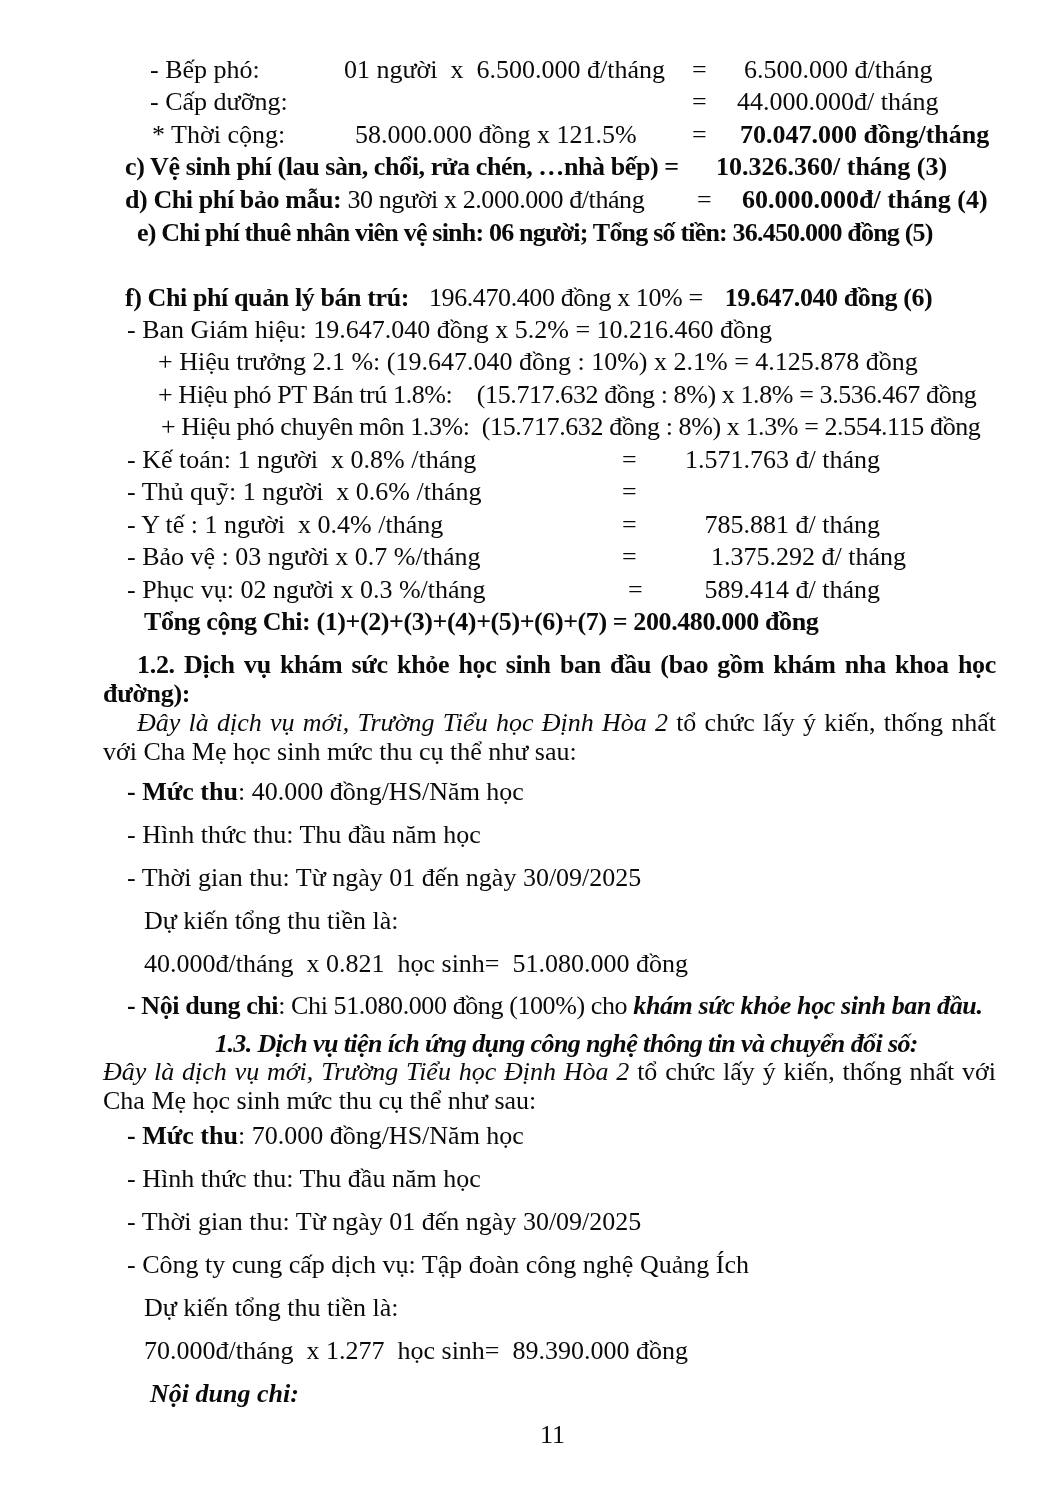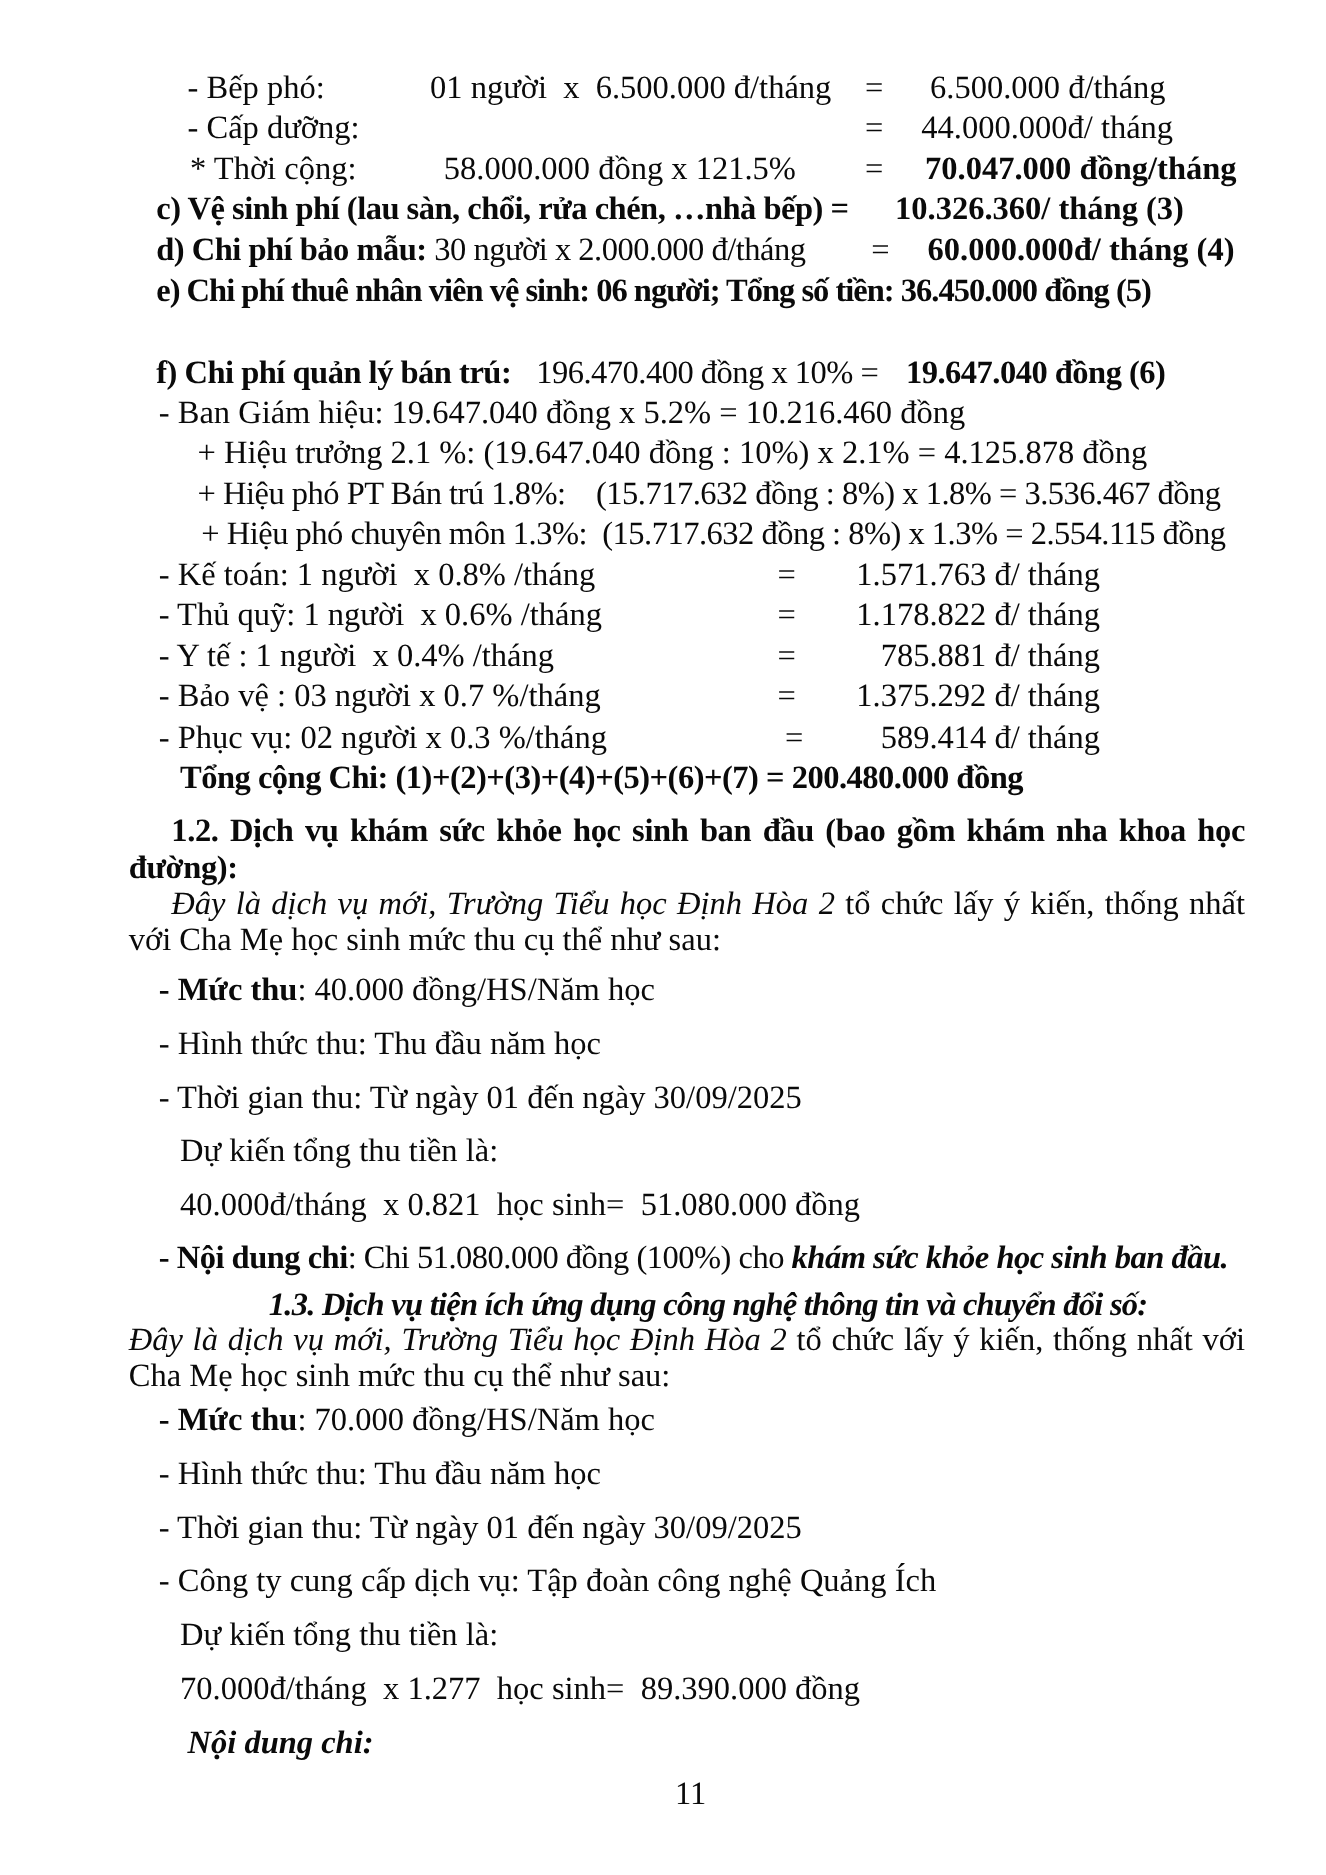--- a/index.html
+++ b/index.html
@@ -11,21 +11,21 @@
     font-family:"Liberation Serif","DejaVu Serif",serif;
     font-size:26px;
     color:#0a0a0a;
     overflow:hidden;
   }
   .ln{position:absolute;left:0;width:1061px;height:34px;line-height:33px;}
   .c{position:absolute;top:0;white-space:pre;}
   .b{font-weight:bold;}
   .i{font-style:italic;}
   .tight{letter-spacing:-0.4px;}
-  .vtight{letter-spacing:-0.8px;}
+  .vtight{letter-spacing:-0.8px;margin-left:12px;}
   .rt{text-align:right;}
   .para{position:absolute;left:103px;width:893px;text-align:justify;line-height:28.5px;}
   .h12{top:650px;font-weight:bold;text-indent:34px;line-height:29px;letter-spacing:-0.3px;}
   .p12{top:709px;text-indent:34px;}
   .h13{top:1030px;font-weight:bold;font-style:italic;text-indent:34px;white-space:pre;text-align:center;letter-spacing:-0.6px;}
   .p13{top:1058px;}
   b{font-weight:bold;}
 </style>
 </head>
 <body>
@@ -83,31 +83,30 @@
   </div>
 
   <div class="ln" style="top:443px">
     <span class="c" style="left:127px">- Kế toán: 1 người  x 0.8% /tháng</span>
     <span class="c" style="left:622px">=</span>
     <span class="c rt" style="left:590px;width:290px">1.571.763 đ/ tháng</span>
   </div>
   <div class="ln" style="top:475px">
     <span class="c" style="left:127px">- Thủ quỹ: 1 người  x 0.6% /tháng</span>
     <span class="c" style="left:622px">=</span>
-    <span class="c rt" style="left:590px;width:290px">1.178.822 đ/ tháng</span>
   </div>
   <div class="ln" style="top:508px">
     <span class="c" style="left:127px">- Y tế : 1 người  x 0.4% /tháng</span>
     <span class="c" style="left:622px">=</span>
     <span class="c rt" style="left:590px;width:290px">785.881 đ/ tháng</span>
   </div>
   <div class="ln" style="top:540px">
     <span class="c" style="left:127px">- Bảo vệ : 03 người x 0.7 %/tháng</span>
     <span class="c" style="left:622px">=</span>
-    <span class="c rt" style="left:590px;width:290px">1.375.292 đ/ tháng</span>
+    <span class="c rt" style="left:616px;width:290px">1.375.292 đ/ tháng</span>
   </div>
   <div class="ln" style="top:573px">
     <span class="c" style="left:127px">- Phục vụ: 02 người x 0.3 %/tháng</span>
     <span class="c" style="left:628px">=</span>
     <span class="c rt" style="left:590px;width:290px">589.414 đ/ tháng</span>
   </div>
 
   <div class="ln" style="top:605px">
     <span class="c b tight" style="left:144px">Tổng cộng Chi: (1)+(2)+(3)+(4)+(5)+(6)+(7) = 200.480.000 đồng</span>
   </div>

